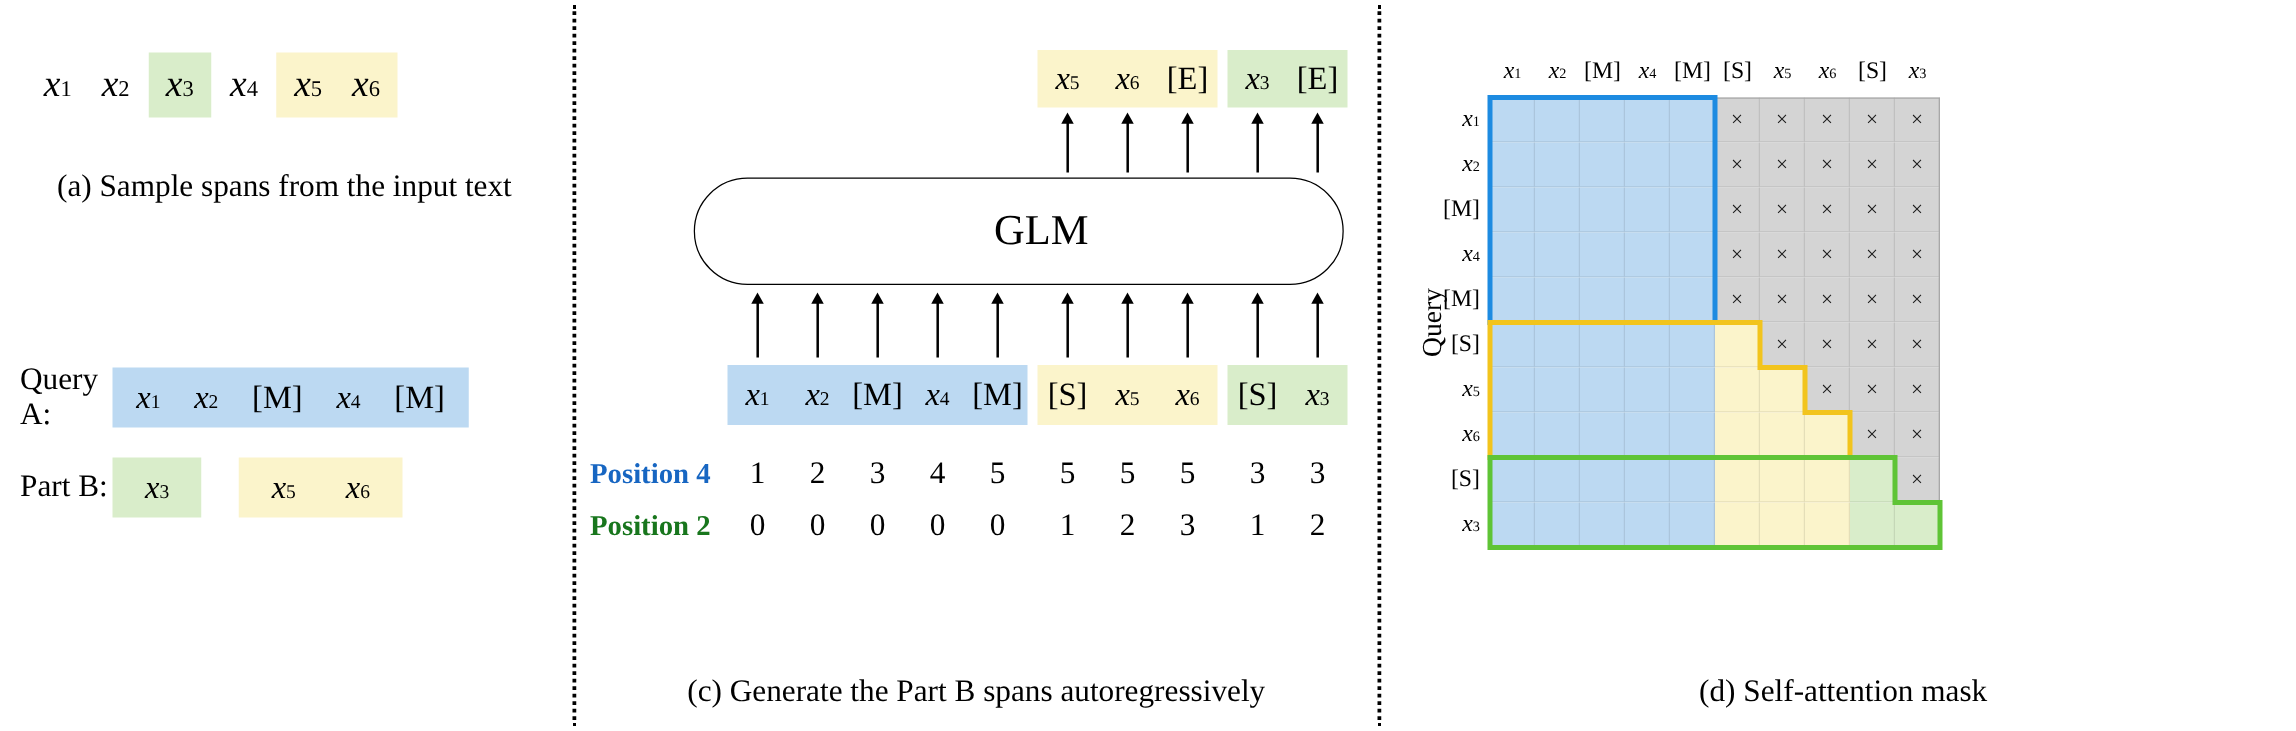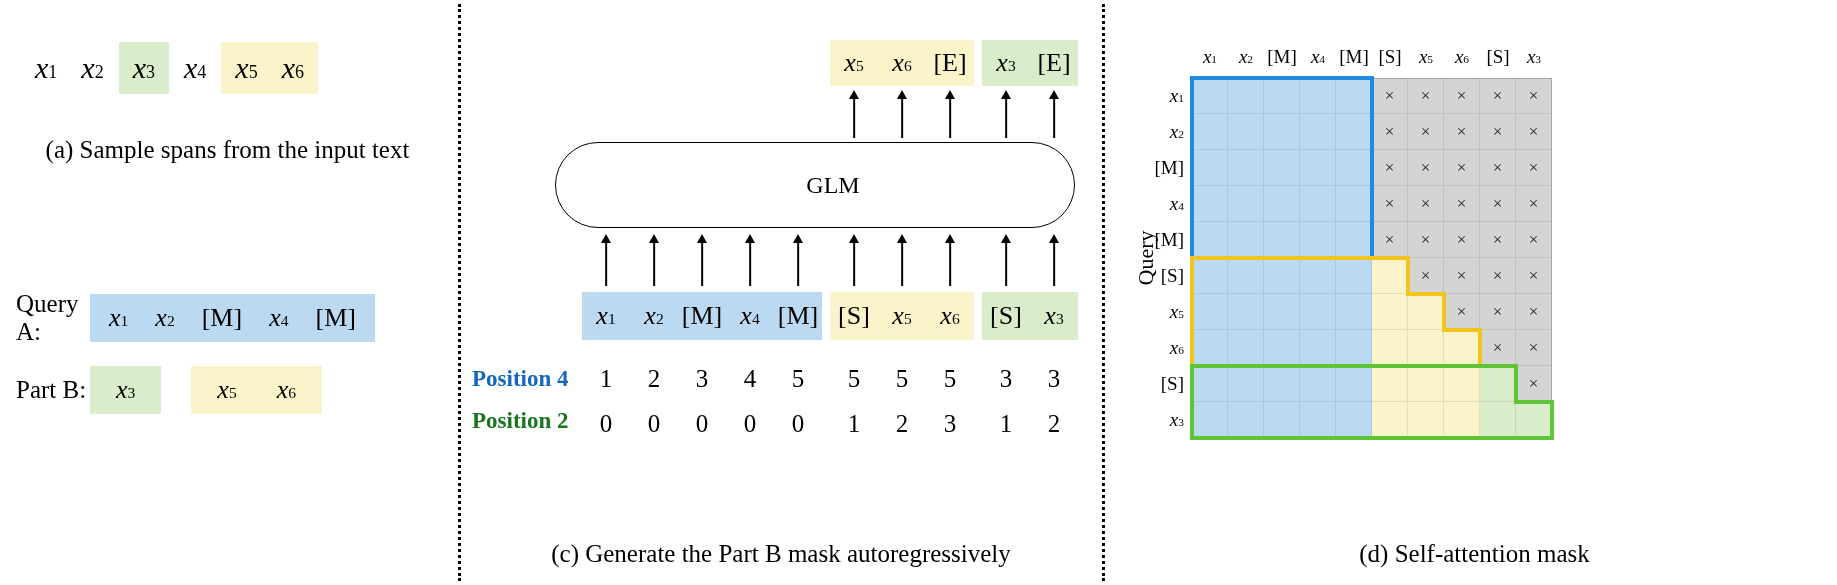--- a/index.html
+++ b/index.html
@@ -53,24 +53,24 @@
   .slot-a { width:48px; display:flex; justify-content:center; }
   .arrow { position:relative; width:12px; height:100%; }
   .arrow::before { content:""; position:absolute; left:50%; transform:translateX(-50%);
     top:7px; bottom:0; width:1.7px; background:#000; }
   .arrow::after { content:""; position:absolute; top:0; left:50%; transform:translateX(-50%);
     width:0; height:0; border-left:5px solid transparent; border-right:5px solid transparent;
     border-bottom:9px solid #000; }
   .glm-box { position:absolute; top:142px; left:85px; width:520px; height:86px;
     border:1.6px solid #000; border-radius:43px; display:flex; flex-direction:column;
     justify-content:center; align-items:center; gap:2px; background:#fff; }
-  .glm-name { font-size:24px;margin-left:36px; }
+  .glm-name { font-size:34px;margin-left:36px; }
   .glm-sub { font-size:19px; }
   .c-pos { position:absolute; display:flex; gap:8px; align-items:center; height:34px; left:112px; }
-  .pos1 { top:362px; } .pos2 { top:404px;align-items:flex-end; }
+  .pos1 { top:362px; } .pos2 { top:404px; }
   .pos-label { position:absolute; left:-110px; top:50%; transform:translateY(-50%);
     width:106px; font-weight:bold; font-size:23px; white-space:nowrap; }
   .p1 { color:var(--pos1-color); } .p2 { color:var(--pos2-color); }
   .pos-num { width:48px; text-align:center; font-size:25px; }
   .cap-c { top:540px; left:0; width:622px; text-align:center; }
 
   
   .key-label { position:absolute; left:80px; top:2px; width:360px; text-align:center; font-size:23px; }
   .query-label { position:absolute; left:-10px; top:244px; width:90px; height:28px;
     text-align:center; font-size:22px; transform:rotate(-90deg); }
@@ -360,21 +360,21 @@
             <div class="pos-num">2</div>
             <div class="pos-num">3</div>
           </div>
           <div class="agrp">
             <div class="pos-num">1</div>
             <div class="pos-num">2</div>
           </div>
         </div>
     </div>
 
-    <div class="caption cap-c">(c) Generate the Part B mask autoregressively</div>
+    <div class="caption cap-c">(c) Generate the Part B spans autoregressively</div>
   </section>
 
   <div class="vsep vsep-2"></div>
 
   <section class="panel panel-d">
     <div class="query-label">Query</div>
     <div class="d-colheads" id="d-colheads">
         <div class="chead">
           <span class="tok">
             <i>x</i>

